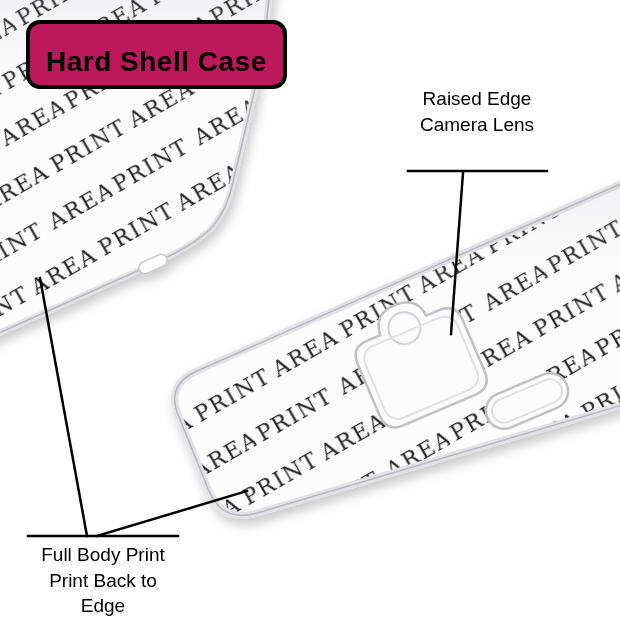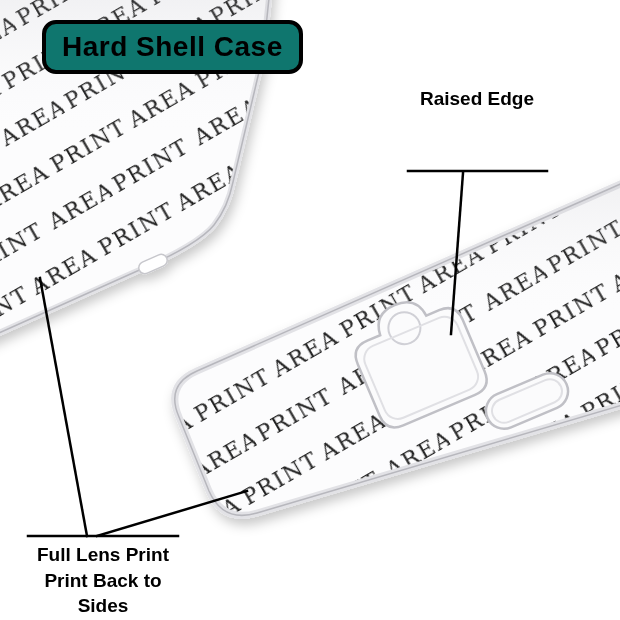--- a/index.html
+++ b/index.html
@@ -3,29 +3,28 @@
 <meta charset="utf-8">
 <style>
   html,body{margin:0;padding:0;background:#ffffff;}
   .stage{
     position:relative;width:620px;height:620px;background:#ffffff;
     overflow:hidden;font-family:"Liberation Sans",sans-serif;
   }
   .stage svg{position:absolute;left:0;top:0;}
   .badge{
     position:absolute;left:26px;top:20px;
-    background:#0f766e;border:4px solid #000000;border-radius:14px;
-    padding:7px 16px 7px 16px;
+    background:#be185d;border:4px solid #000000;border-radius:14px;
+    padding:22px 16px 7px 16px;
     font-size:28px;font-weight:bold;letter-spacing:.5px;color:#000000;
     white-space:nowrap;
-    margin-left:16px;
   }
   .callout{
     position:absolute;text-align:center;color:#000000;
-    font-size:19px;line-height:1.35;font-weight:700;
+    font-size:19px;line-height:1.35;font-weight:400;
   }
   .callout-camera{left:382px;top:86px;width:190px;}
   .callout-fullbody{left:18px;top:542px;width:170px;}
   .pattern-text{
     font-family:"DejaVu Serif",serif;font-size:22px;letter-spacing:2px;fill:#242424;
   }
 </style>
 </head>
 <body>
 
@@ -80,21 +79,22 @@
       <line x1="97" y1="536" x2="247" y2="491"></line>
     </g>
   </svg>
 
   <div class="badge">
     <span>Hard Shell Case</span>
   </div>
 
   <div class="callout callout-camera">
     <div>Raised Edge</div>
+    <div>Camera Lens</div>
   </div>
 
   <div class="callout callout-fullbody">
-    <div>Full Lens Print</div>
+    <div>Full Body Print</div>
     <div>Print Back to</div>
-    <div>Sides</div>
+    <div>Edge</div>
   </div>
 
 </div>
 
 </body></html>

